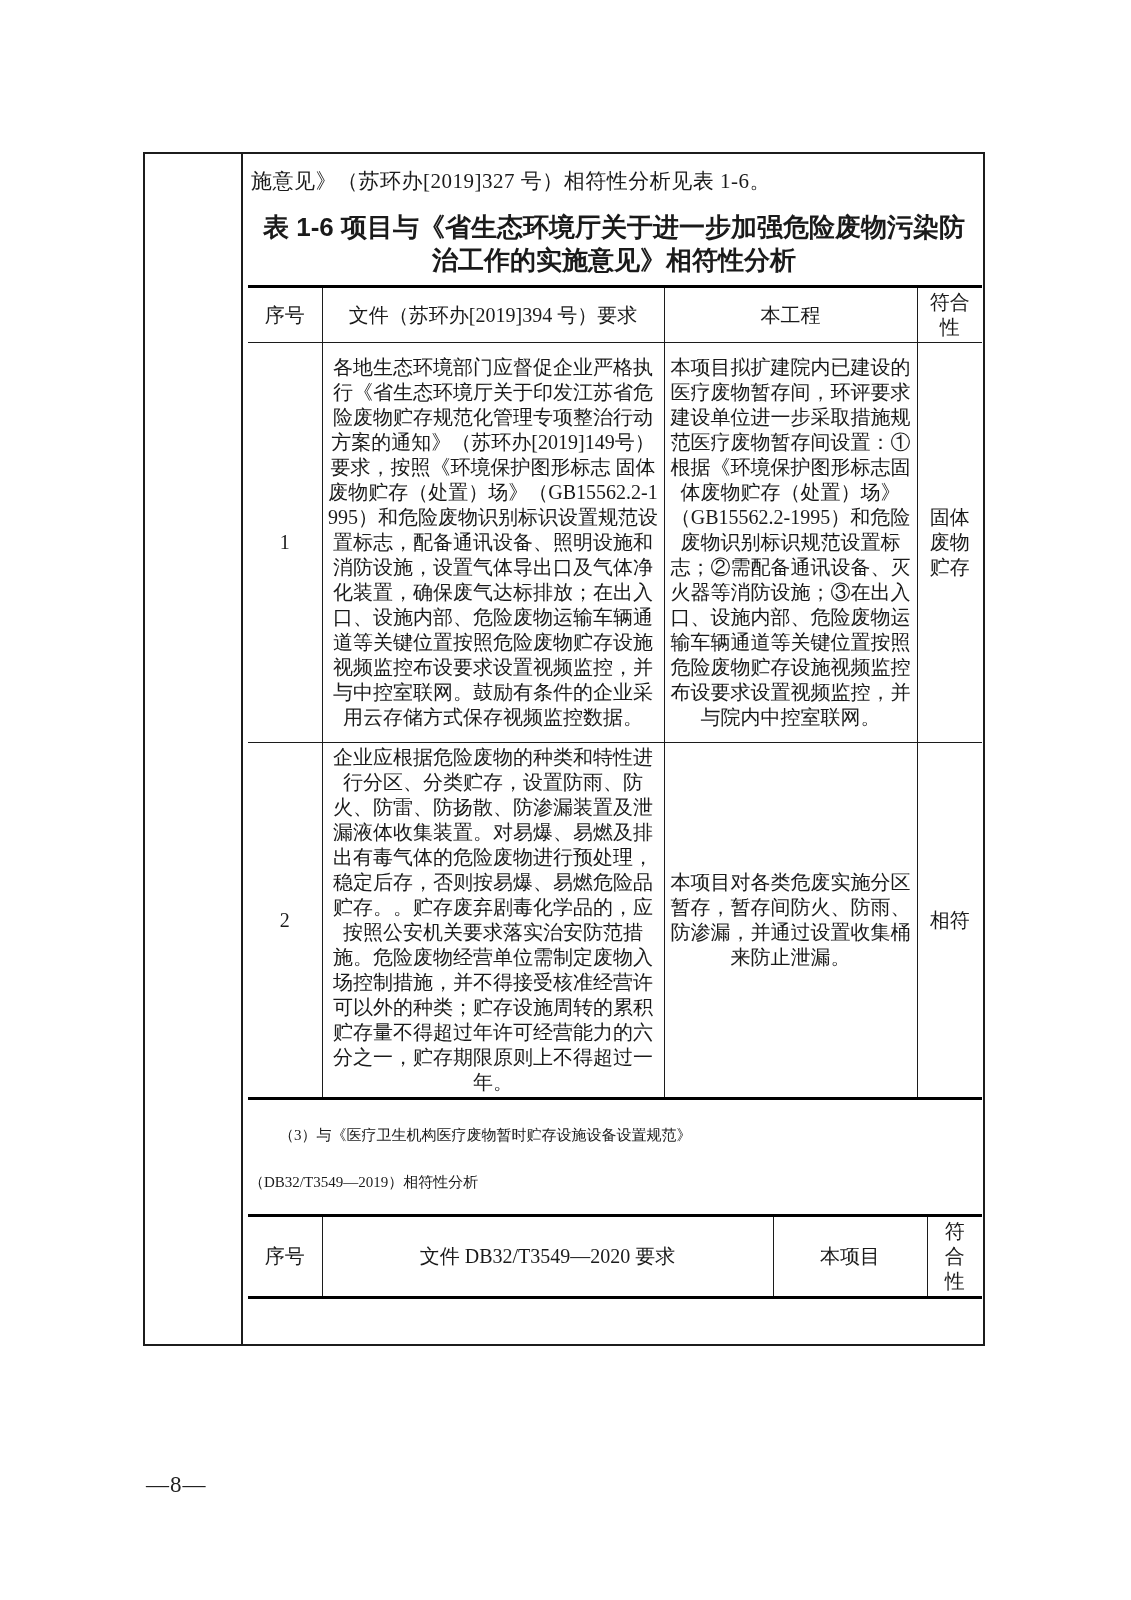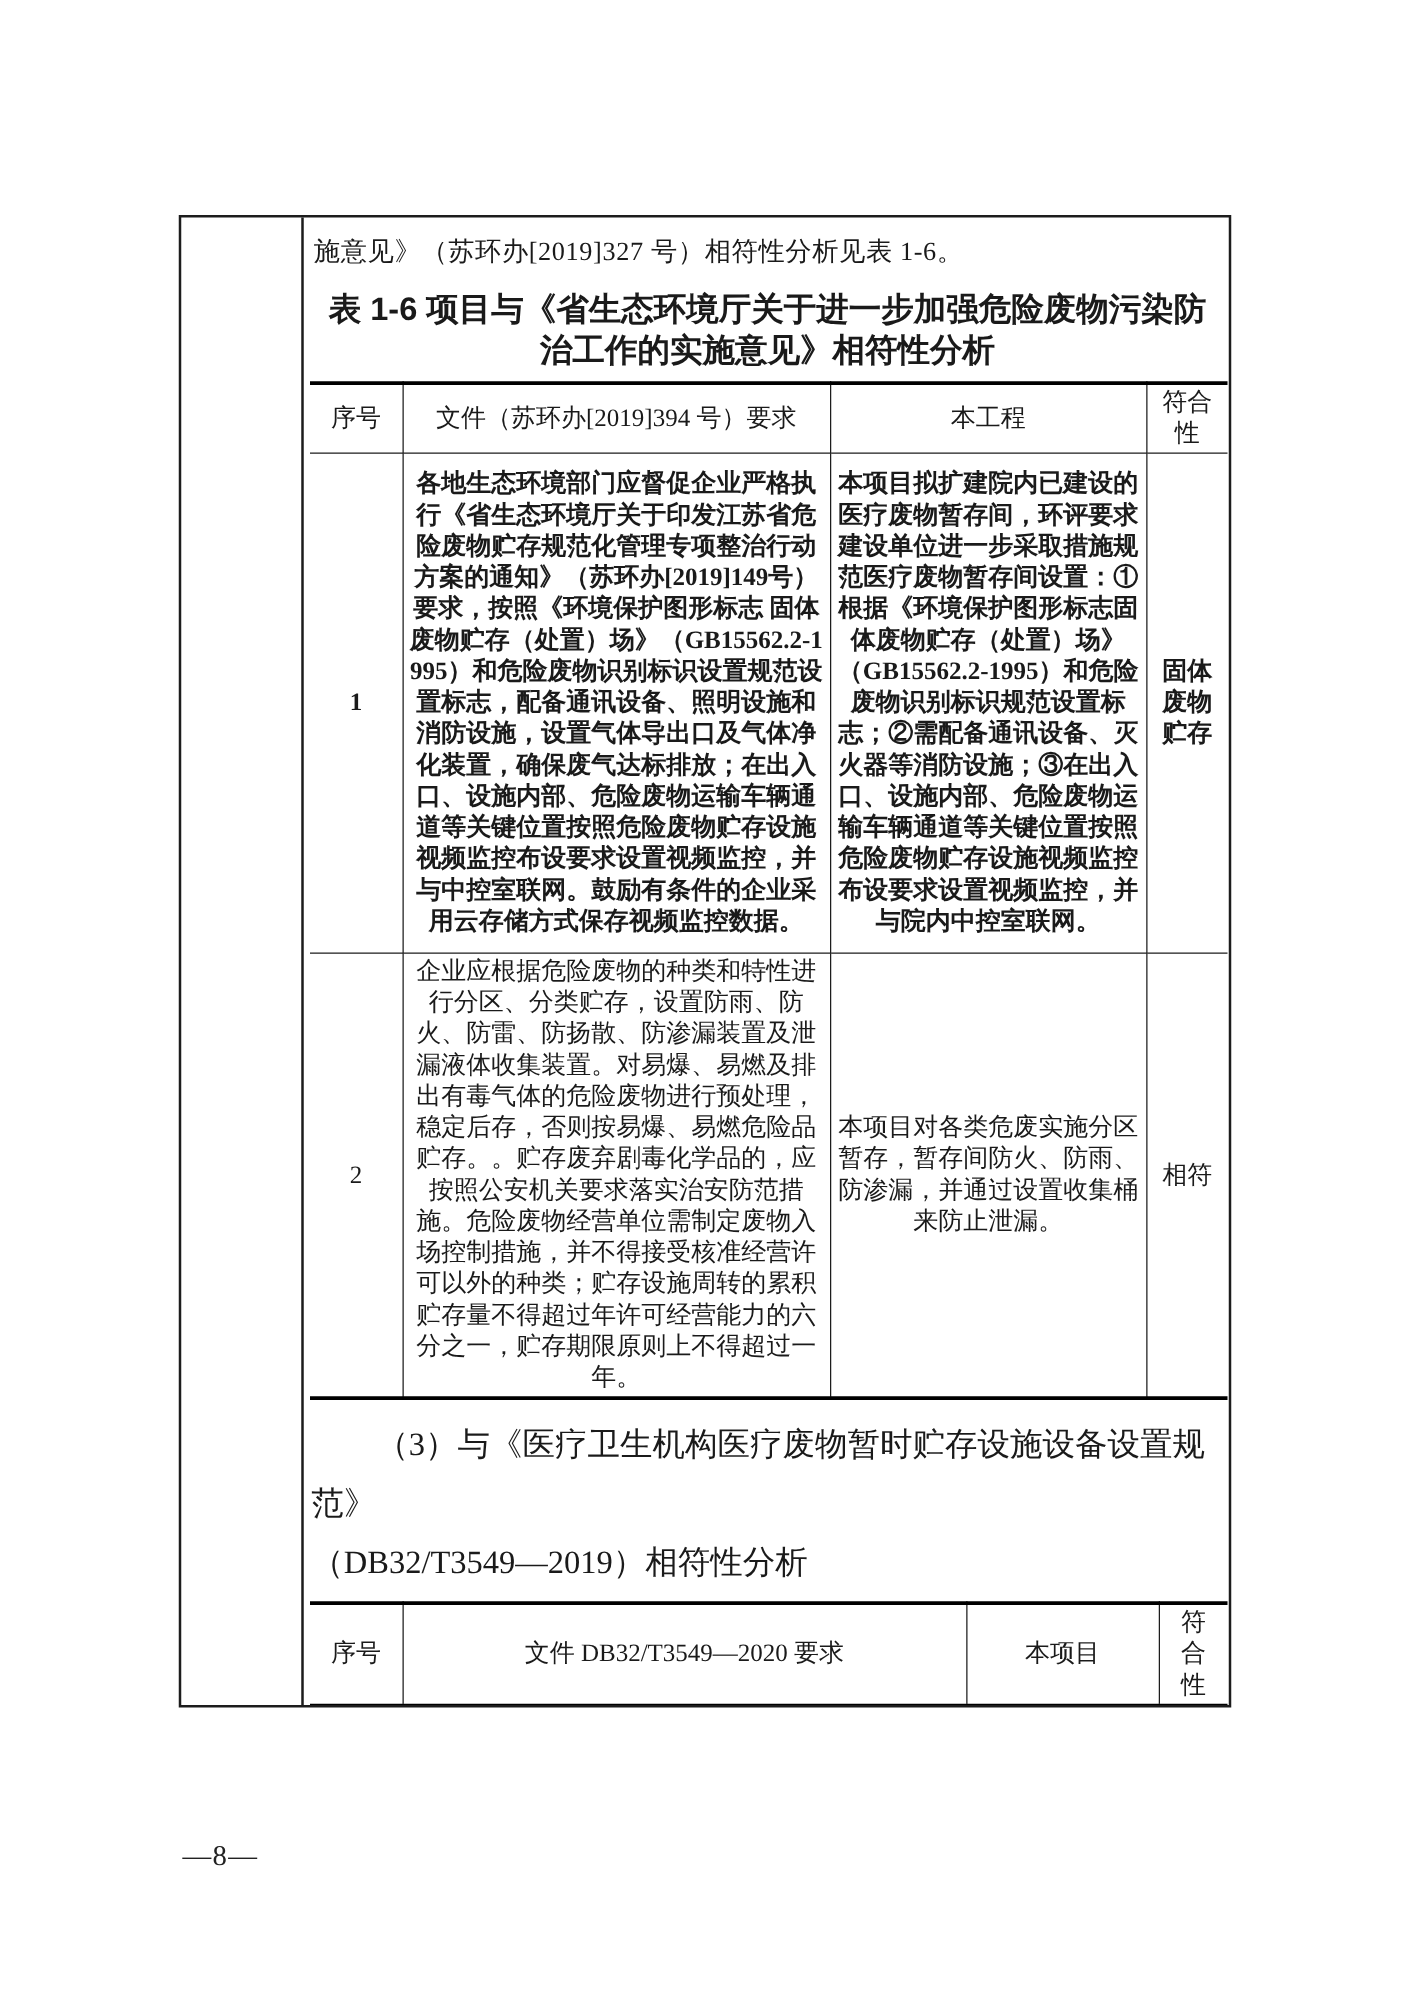--- a/index.html
+++ b/index.html
@@ -12,21 +12,21 @@
   .page {
     position: relative;
     width: 1131px;
     height: 1600px;
     background: #ffffff;
     overflow: hidden;
   }
   .doc-frame {
     position: absolute;
     left: 143px;
-    top: 172px;
+    top: 152px;
     width: 842px;
     height: 1194px;
     border: 2px solid #1c1c1c;
     display: flex;
     box-sizing: border-box;
   }
   .margin-col {
     width: 96px;
     border-right: 2px solid #1c1c1c;
     flex: 0 0 auto;
@@ -76,34 +76,34 @@
   table.compliance tr td:last-child,  table.compliance tr th:last-child  { border-right: none; }
   table.compliance tr:first-child td, table.compliance tr:first-child th { border-top: none; }
   table.compliance tr:last-child td,  table.compliance tr:last-child th  { border-bottom: none; }
 
   
   .t16 col.c-no   { width: 74px; }
   .t16 col.c-req  { width: 342px; }
   .t16 col.c-prj  { width: 253px; }
   .t16 col.c-ok   { width: 65px; }
   .t16 .hdr-row th { height: 46px; }
-  .t16 .row-1 td { height: 400px; font-weight: bold; }
+  .t16 .row-1 td { height: 400px; }
   .t16 .row-2 td { height: 356px; }
 
   
   .t17 col.c-no   { width: 74px; }
   .t17 col.c-req  { width: 451px; }
   .t17 col.c-prj  { width: 154px; }
   .t17 col.c-ok   { width: 55px; }
   .t17 .hdr-row th { height: 72px; }
   .t17 .hdr-row th:last-child { padding: 2px 10px; }
 
   .section-note {
     margin-top: 12px;
-    font-size: 26px;
+    font-size: 15px;
     line-height: 47px;
     padding-left: 2px;
   }
   .section-note .l1 { text-indent: 2em; }
   .section-note .l2 { text-indent: 0; }
 
   .footer-pageno {
     position: absolute;
     left: 146px;
     top: 1472px;

